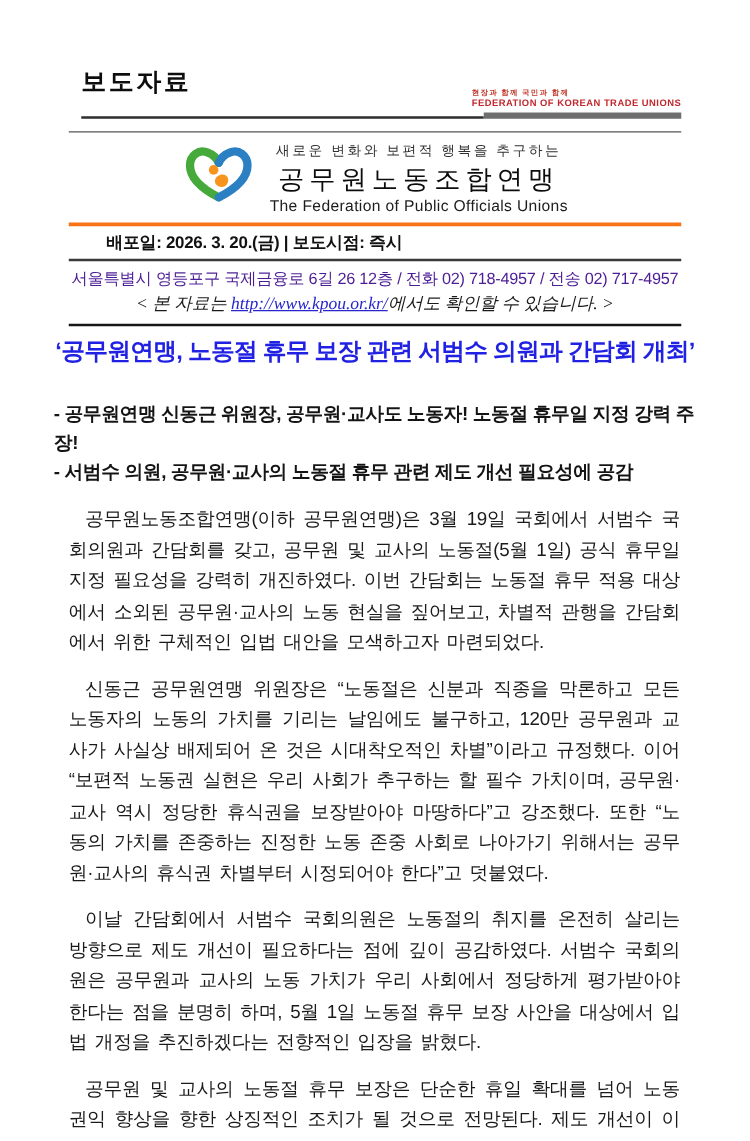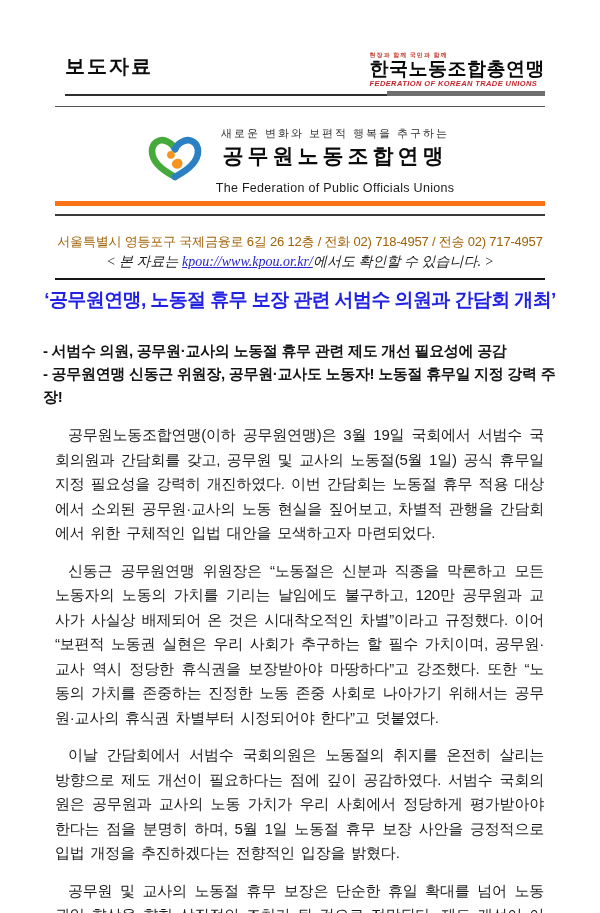--- a/index.html
+++ b/index.html
@@ -7,40 +7,40 @@
     width:600px;height:913px;background:#fff;box-sizing:border-box;
     font-family:"Liberation Sans","DejaVu Sans",sans-serif;color:#111;
     overflow:hidden;position:relative;
   }
   
   .top-row{display:flex;justify-content:space-between;align-items:flex-end;padding:52px 55px 0 65px;}
   .press-label{font-size:20px;font-weight:900;letter-spacing:2px;color:#0d0d0d;padding-bottom:8px;}
   .fktu{line-height:1.05;}
   .fktu-slogan{color:#c0392b;font-size:6px;font-weight:bold;letter-spacing:1px;margin-bottom:1px;}
   .fktu-name{font-size:19px;font-weight:900;letter-spacing:0.5px;color:#0a0a0a;}
-  .fktu-eng{color:#c1272d;font-size:7.5px;font-weight:bold;letter-spacing:0.4px;margin-top:1px;font-style:italic;}
+  .fktu-eng{color:#c1272d;font-size:7.5px;font-weight:bold;letter-spacing:0.4px;margin-top:1px;}
   .header-rule{display:flex;align-items:flex-end;margin:3px 55px 0 65px;}
   .header-rule .rule-thin{flex:1;height:2px;background:#2e2e2e;}
   .header-rule .rule-thick{width:158px;height:5px;background:#6e6e6e;}
   
   .org-box{
-    margin:10px 55px 0;border-top:1px solid #555;border-bottom:5px solid #f97316;
-    display:flex;align-items:center;justify-content:center;gap:12px;padding:19px 0 6px;
+    margin:10px 55px 0;border-top:1px solid #555;border-bottom:3px solid #f97316;
+    display:flex;align-items:center;justify-content:center;gap:12px;padding:7px 0 6px;
   }
   .org-text{text-align:center;}
   .org-tagline{font-size:11px;color:#2f2f2f;letter-spacing:2px;}
-  .org-name{font-size:21px;font-weight:700;letter-spacing:4px;color:#0c0c0c;margin:1px 0 0;text-align:center;}
-  .org-eng{font-size:12.5px;color:#1c1c1c;letter-spacing:0.3px;margin-top:11px;}
+  .org-name{font-size:21px;font-weight:400;letter-spacing:4px;color:#0c0c0c;margin:1px 0 0;text-align:center;}
+  .org-eng{font-size:12.5px;color:#1c1c1c;letter-spacing:0.3px;margin-top:1px;}
   
   .info{margin:0 55px;border-bottom:2px solid #161616;}
   .info-row1{
     display:flex;justify-content:space-between;font-weight:bold;font-size:13.5px;
     padding:4px 2px 4px 30px;border-bottom:2px solid #3a3a3a;letter-spacing:-0.2px;
   }
-  .info-row2{text-align:center;font-size:13px;padding-top:17px;color:#a16207;letter-spacing:-0.2px;}
+  .info-row2{text-align:center;font-size:13px;padding-top:5px;color:#4c1d95;letter-spacing:-0.2px;}
   .info-row3{
     text-align:center;font-size:14px;font-style:italic;
     font-family:"Liberation Serif","DejaVu Serif",serif;padding:2px 0 7px;color:#1a1a1a;
   }
   .info-row3 a{color:#2626cc;text-decoration:underline;}
   
   .title{margin:7px 18px 0;text-align:center;color:#2121e3;font-size:19px;font-weight:800;letter-spacing:-0.6px;}
   .subtitles{margin:26px 30px 0 43px;font-weight:bold;font-size:15px;line-height:23px;color:#141414;letter-spacing:-0.3px;}
   
   .body-text{margin:15px 56px 0 55px;font-size:15px;line-height:24.5px;text-align:justify;color:#1a1a1a;letter-spacing:-0.2px;word-spacing:2px;}
@@ -48,21 +48,20 @@
 </style>
 </head>
 <body>
 
 <div class="page">
 
   <div class="top-row">
     <div class="press-label">보도자료</div>
     <div class="fktu">
       <div class="fktu-slogan">현장과 함께 국민과 함께</div>
-      <div class="fktu-name">한국노동조합총연맹</div>
       <div class="fktu-eng">FEDERATION OF KOREAN TRADE UNIONS</div>
     </div>
   </div>
   <div class="header-rule">
     <div class="rule-thin"></div>
     <div class="rule-thick"></div>
   </div>
 
   <div class="org-box">
     <span>
@@ -75,35 +74,36 @@
     </span>
     <div class="org-text">
       <div class="org-tagline">새로운 변화와 보편적 행복을 추구하는</div>
       <div class="org-name">공무원노동조합연맹</div>
       <div class="org-eng">The Federation of Public Officials Unions</div>
     </div>
   </div>
 
   <div class="info">
     <div class="info-row1">
+      <span>배포일: 2026. 3. 20.(금) | 보도시점: 즉시</span>
     </div>
     <div class="info-row2">서울특별시 영등포구 국제금융로 6길 26 12층 / 전화 02) 718-4957 / 전송 02) 717-4957</div>
     <div class="info-row3">
-      <span>&lt; 본 자료는 </span><a href="#">kpou://www.kpou.or.kr/</a><span>에서도 확인할 수 있습니다. &gt;</span>
+      <span>&lt; 본 자료는 </span><a href="#">http://www.kpou.or.kr/</a><span>에서도 확인할 수 있습니다. &gt;</span>
     </div>
   </div>
 
   <div class="title">‘공무원연맹, 노동절 휴무 보장 관련 서범수 의원과 간담회 개최’</div>
 
   <div class="subtitles">
+    <div>- 공무원연맹 신동근 위원장, 공무원·교사도 노동자! 노동절 휴무일 지정 강력 주장!</div>
     <div>- 서범수 의원, 공무원·교사의 노동절 휴무 관련 제도 개선 필요성에 공감</div>
-    <div>- 공무원연맹 신동근 위원장, 공무원·교사도 노동자! 노동절 휴무일 지정 강력 주장!</div>
   </div>
 
   <div class="body-text">
     <p>공무원노동조합연맹(이하 공무원연맹)은 3월 19일 국회에서 서범수 국회의원과 간담회를 갖고, 공무원 및 교사의 노동절(5월 1일) 공식 휴무일 지정 필요성을 강력히 개진하였다. 이번 간담회는 노동절 휴무 적용 대상에서 소외된 공무원·교사의 노동 현실을 짚어보고, 차별적 관행을 간담회에서 위한 구체적인 입법 대안을 모색하고자 마련되었다.</p>
     <p>신동근 공무원연맹 위원장은 “노동절은 신분과 직종을 막론하고 모든 노동자의 노동의 가치를 기리는 날임에도 불구하고, 120만 공무원과 교사가 사실상 배제되어 온 것은 시대착오적인 차별”이라고 규정했다. 이어 “보편적 노동권 실현은 우리 사회가 추구하는 할 필수 가치이며, 공무원·교사 역시 정당한 휴식권을 보장받아야 마땅하다”고 강조했다. 또한 “노동의 가치를 존중하는 진정한 노동 존중 사회로 나아가기 위해서는 공무원·교사의 휴식권 차별부터 시정되어야 한다”고 덧붙였다.</p>
-    <p>이날 간담회에서 서범수 국회의원은 노동절의 취지를 온전히 살리는 방향으로 제도 개선이 필요하다는 점에 깊이 공감하였다. 서범수 국회의원은 공무원과 교사의 노동 가치가 우리 사회에서 정당하게 평가받아야 한다는 점을 분명히 하며, 5월 1일 노동절 휴무 보장 사안을 긍정적으로 입법 개정을 추진하겠다는 전향적인 입장을 밝혔다.</p>
+    <p>이날 간담회에서 서범수 국회의원은 노동절의 취지를 온전히 살리는 방향으로 제도 개선이 필요하다는 점에 깊이 공감하였다. 서범수 국회의원은 공무원과 교사의 노동 가치가 우리 사회에서 정당하게 평가받아야 한다는 점을 분명히 하며, 5월 1일 노동절 휴무 보장 사안을 대상에서 입법 개정을 추진하겠다는 전향적인 입장을 밝혔다.</p>
     <p>공무원 및 교사의 노동절 휴무 보장은 단순한 휴일 확대를 넘어 노동 권익 향상을 향한 상징적인 조치가 될 것으로 전망된다. 제도 개선이 이루어지면 공무원·교사의 사기 진작은 물론 근무 만족도가 크게 향상될 것이며, 이는 자연스럽게 공공 서비스의 질적 향상과 조직의 안정성 강화로 귀결될 것이다.</p>
 
   </div>
 
 </div>
 
 </body></html>

